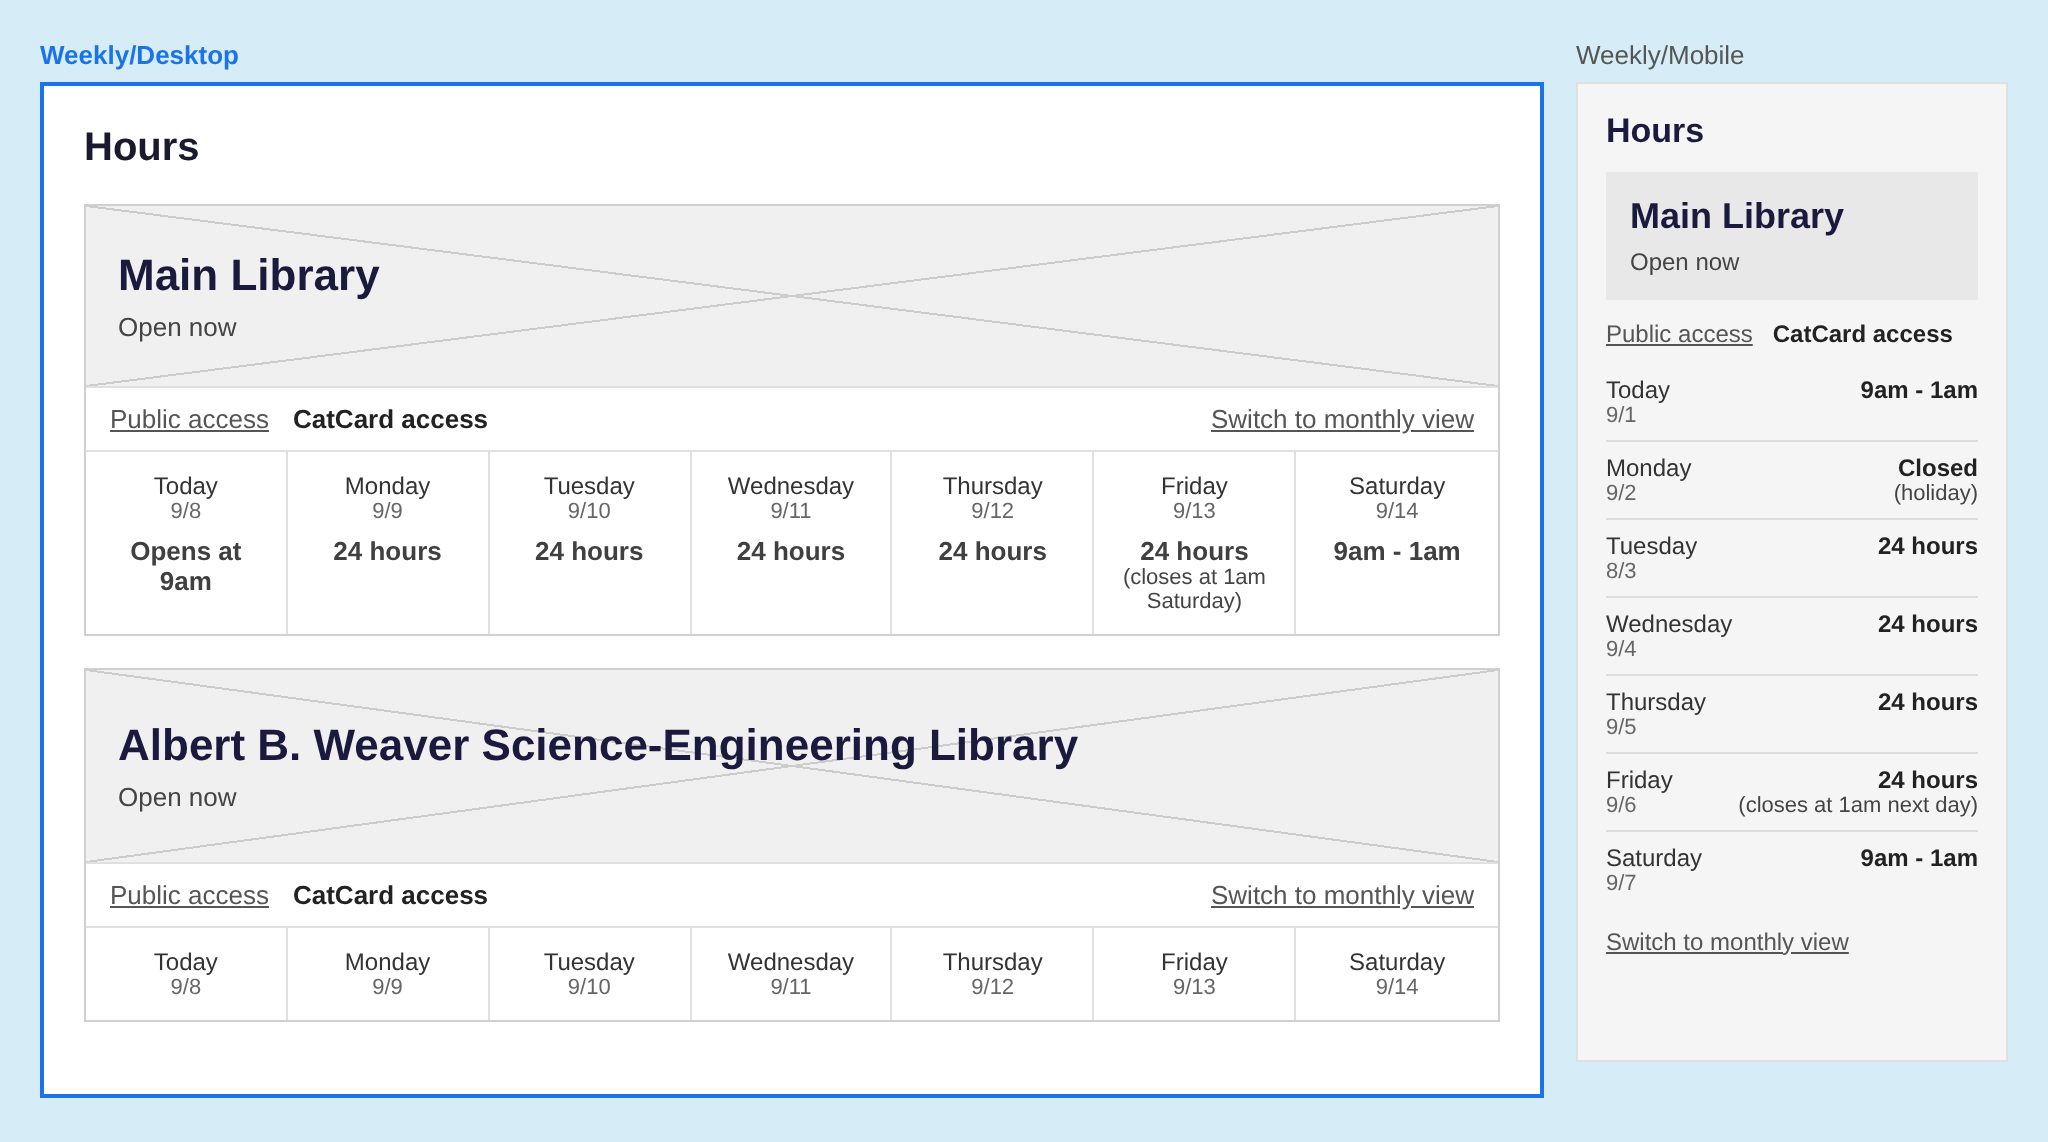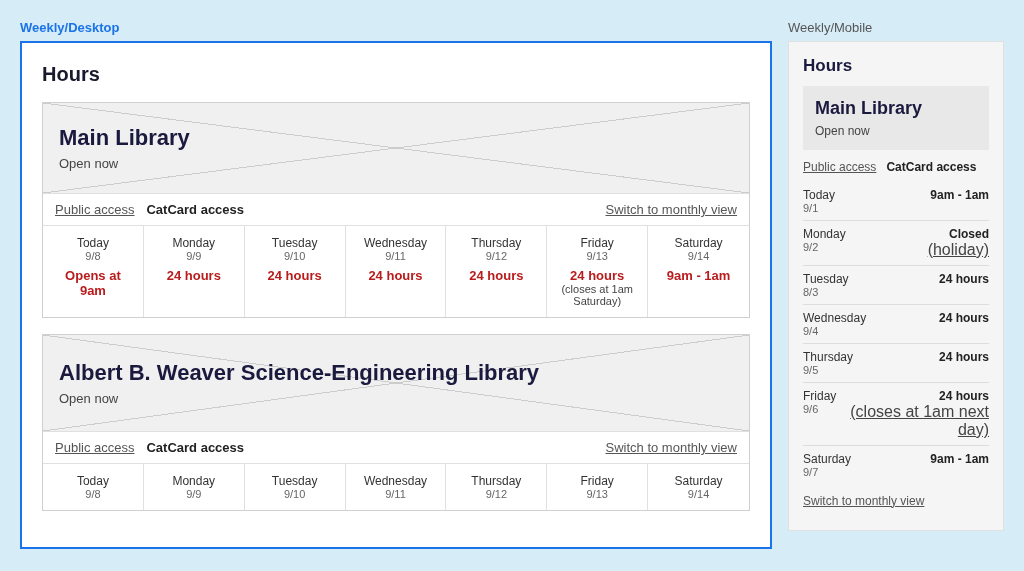--- a/index.html
+++ b/index.html
@@ -132,21 +132,21 @@
     .hours-cell .day-name {
       font-size: 12px;
       color: #333;
     }
     .hours-cell .day-date {
       font-size: 11px;
       color: #666;
     }
     .hours-cell .hours-value {
       font-size: 13px;
-      color: #b91c1c;
+      color: #404040;
       margin-top: 6px;
       font-weight: bold;
     }
     .hours-cell .hours-note {
       font-size: 11px;
       color: #444;
     }
 
     
     .right-panel {
@@ -227,24 +227,23 @@
       font-size: 11px;
       color: #666;
     }
     .mobile-hours-val {
       text-align: right;
       color: #222;
       font-weight: bold;
       font-size: 12px;
     }
     .mobile-hours-note {
-      font-size: 16px;
+      font-size: 11px;
       color: #444;
       font-weight: normal;
-      text-decoration: underline;
     }
     .mobile-switch-view {
       font-size: 12px;
       color: #555;
       text-decoration: underline;
       cursor: pointer;
       margin-top: 10px;
       display: block;
     }
   </style>

